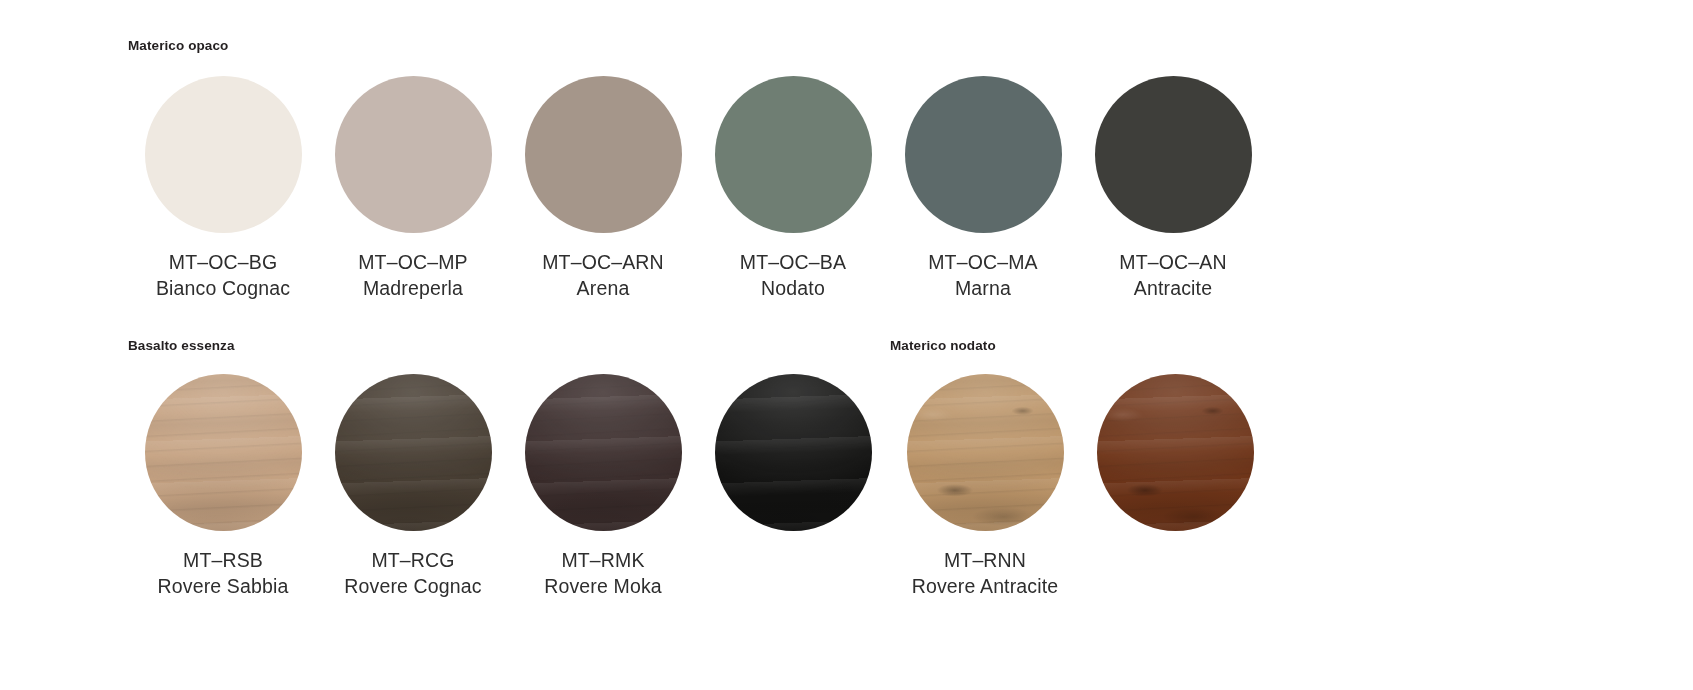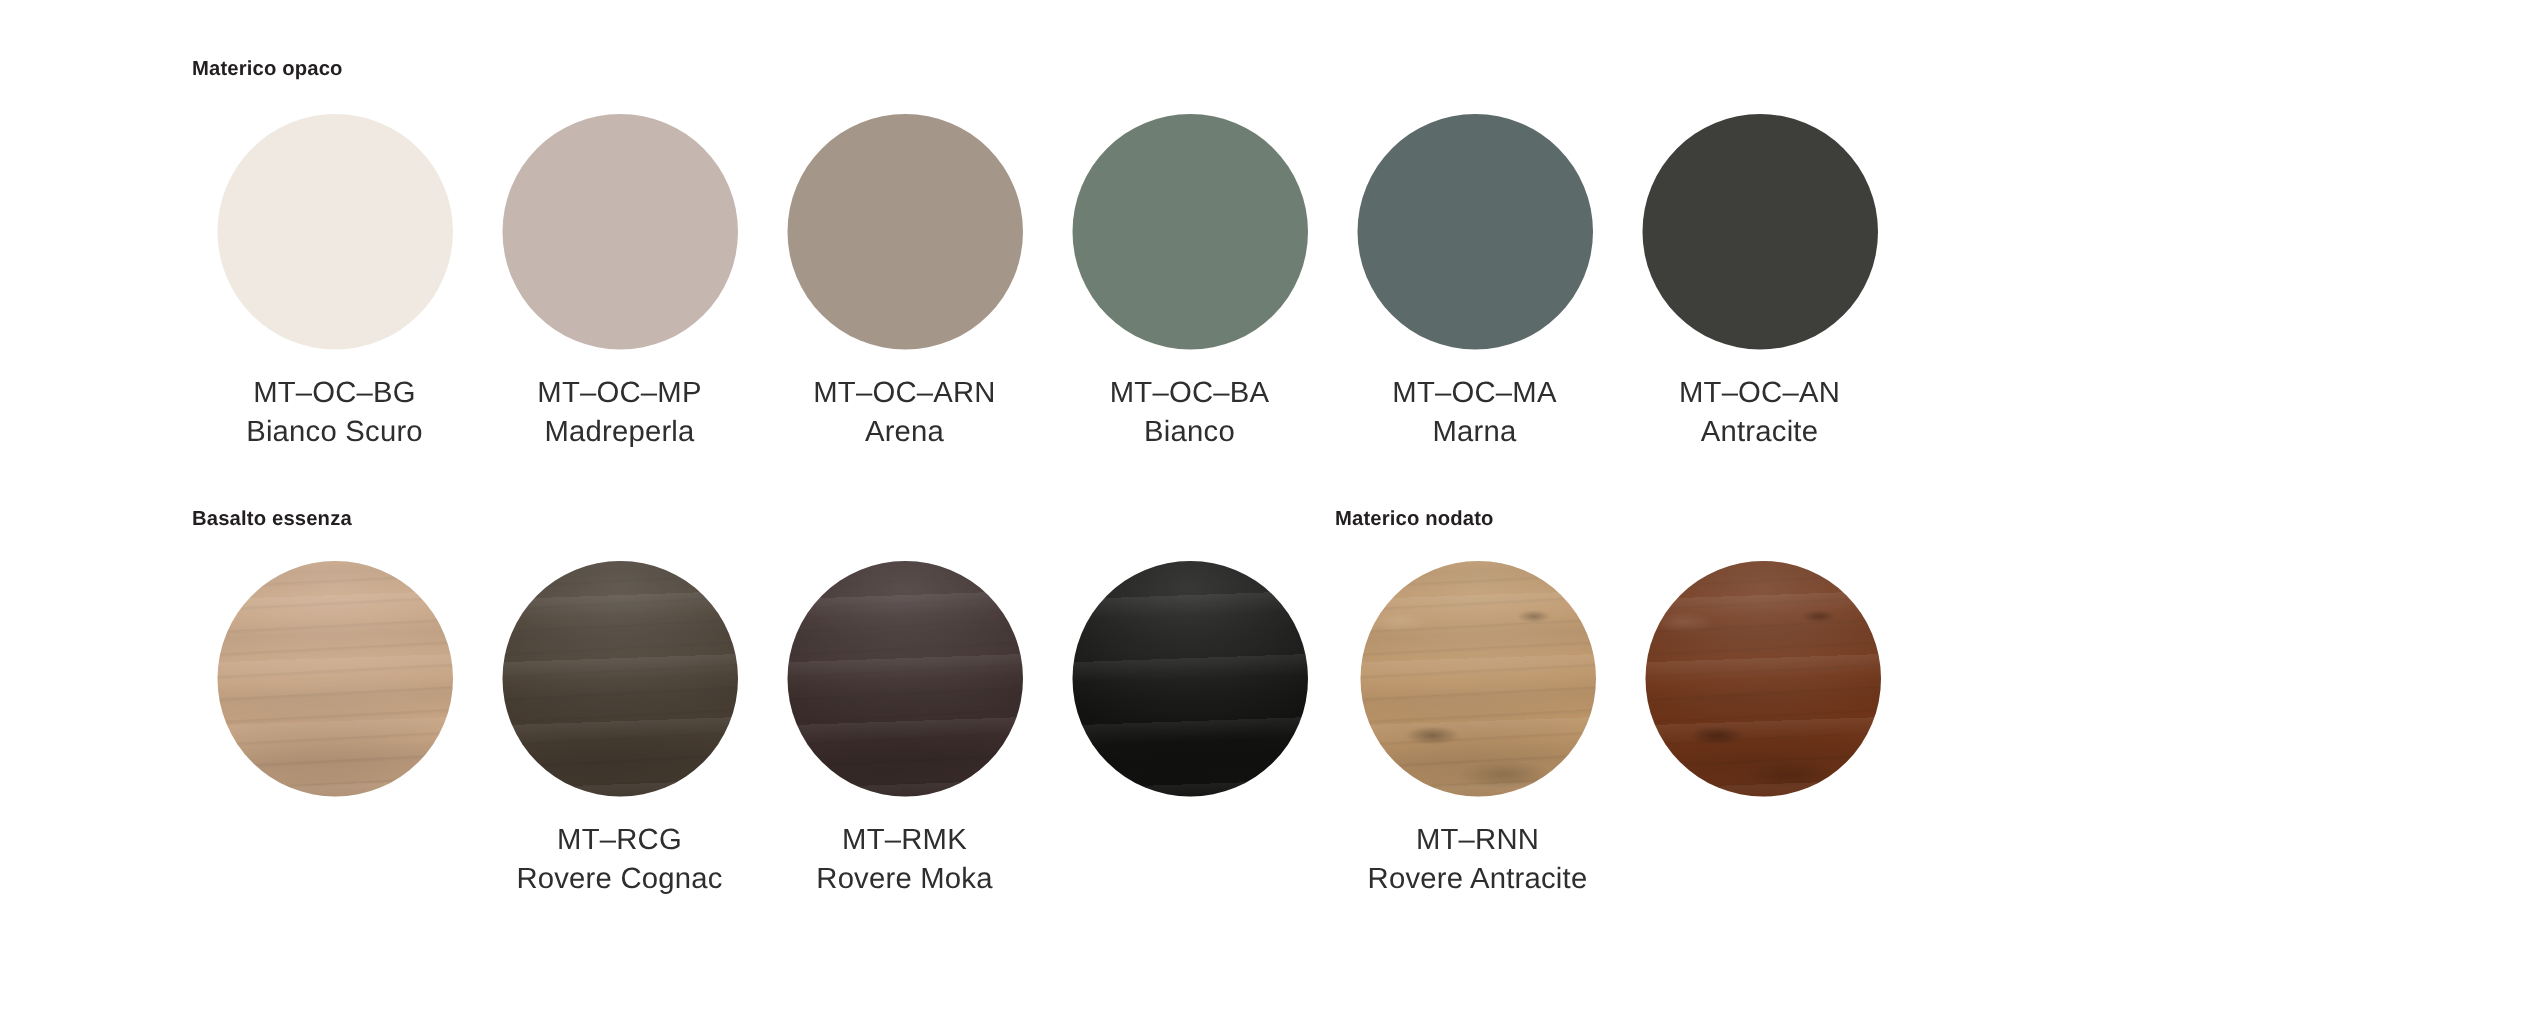--- a/index.html
+++ b/index.html
@@ -129,21 +129,21 @@
 
 <div class="board">
     <div class="section-title" style="left: 128px; top: 38px;">Materico opaco</div>
     <div class="row" style="left: 128px; top: 76px;">
       <div class="swatch-cell">
         <div class="disc-wrap">
           <div class="disc" style="background: rgb(239, 233, 225);"></div>
         </div>
         <div class="label">
           <span class="code">MT–OC–BG</span>
-          <span class="name">Bianco Scuro</span>
+          <span class="name">Bianco Cognac</span>
         </div>
       </div>
       <div class="swatch-cell">
         <div class="disc-wrap">
           <div class="disc" style="background: rgb(197, 183, 175);"></div>
         </div>
         <div class="label">
           <span class="code">MT–OC–MP</span>
           <span class="name">Madreperla</span>
         </div>
@@ -156,21 +156,21 @@
           <span class="code">MT–OC–ARN</span>
           <span class="name">Arena</span>
         </div>
       </div>
       <div class="swatch-cell">
         <div class="disc-wrap">
           <div class="disc" style="background: rgb(111, 126, 115);"></div>
         </div>
         <div class="label">
           <span class="code">MT–OC–BA</span>
-          <span class="name">Bianco</span>
+          <span class="name">Nodato</span>
         </div>
       </div>
       <div class="swatch-cell">
         <div class="disc-wrap">
           <div class="disc" style="background: rgb(93, 106, 106);"></div>
         </div>
         <div class="label">
           <span class="code">MT–OC–MA</span>
           <span class="name">Marna</span>
         </div>
@@ -188,20 +188,24 @@
     <div class="section-title" style="left: 128px; top: 338px;">Basalto essenza</div>
     <div class="row" style="left: 128px; top: 374px;">
       <div class="swatch-cell">
         <div class="disc-wrap">
           <div class="disc" style="background: rgb(198, 163, 131);">
             <div class="grain bands"></div>
             <div class="grain lines"></div>
             <div class="grain sheen"></div>
           </div>
         </div>
+        <div class="label">
+          <span class="code">MT–RSB</span>
+          <span class="name">Rovere Sabbia</span>
+        </div>
       </div>
       <div class="swatch-cell">
         <div class="disc-wrap">
           <div class="disc" style="background: rgb(70, 60, 49);">
             <div class="grain bands"></div>
             <div class="grain lines"></div>
             <div class="grain sheen"></div>
           </div>
         </div>
         <div class="label">

